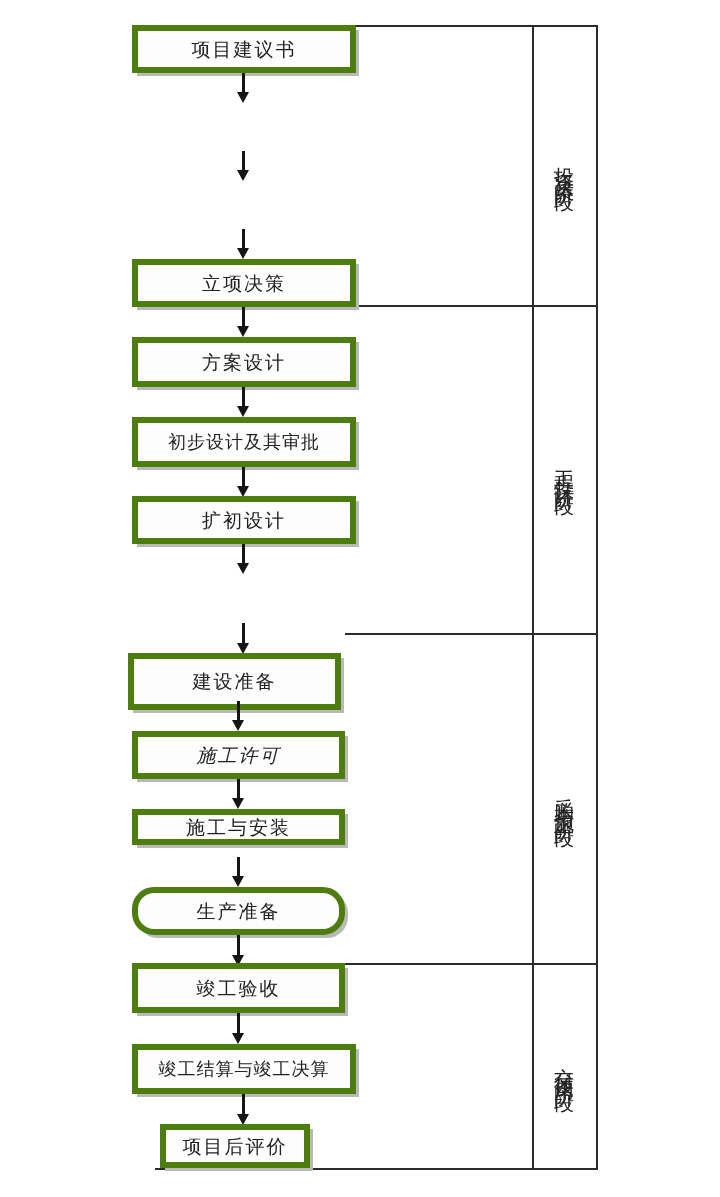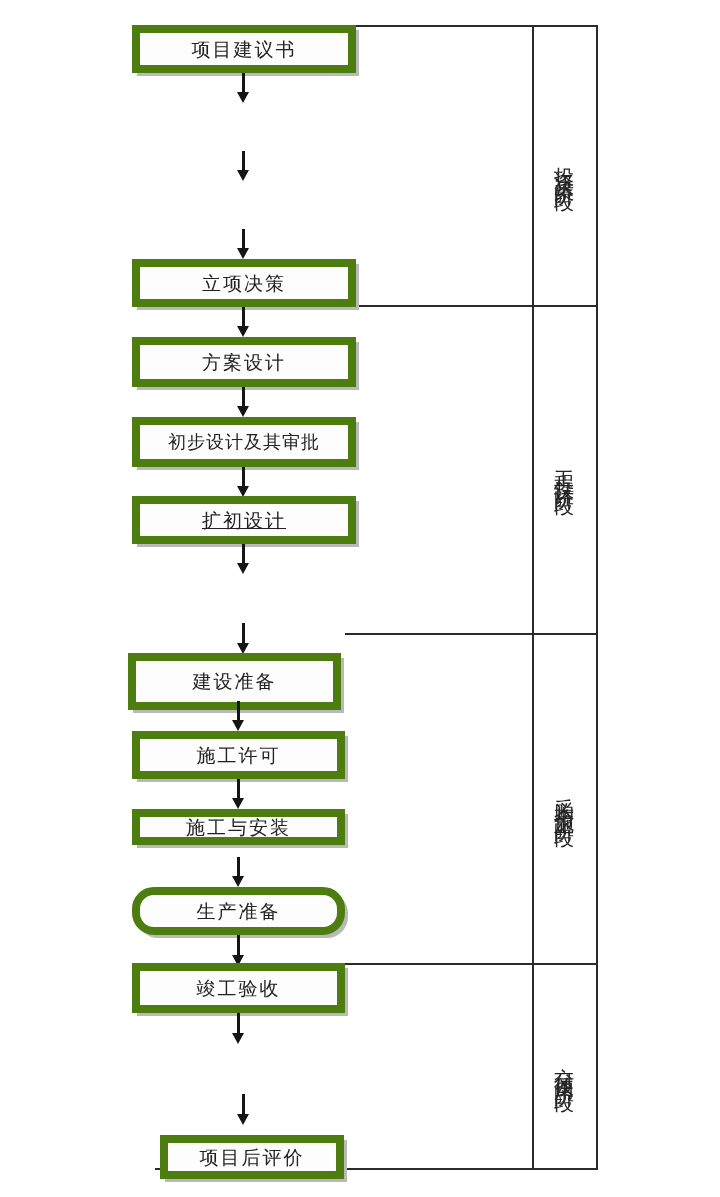--- a/index.html
+++ b/index.html
@@ -18,21 +18,21 @@
     height: 1197px;
     background: #ffffff;
     overflow: hidden;
   }
 
   
   .node {
     position: absolute;
     box-sizing: border-box;
     background: #fdfdfd;
-    border: 8px solid #4d7c0f;
+    border: 6px solid #4d7c0f;
     box-shadow: 4px 4px 0 -1px #b9b9b9;
     display: flex;
     align-items: center;
     justify-content: center;
     text-align: center;
     letter-spacing: 2px;
     font-size: 19px;
     line-height: 1;
     color: #222222;
     white-space: nowrap;
@@ -140,41 +140,41 @@
     <div class="head" style="top:19px;"></div>
   </div>
 
   <div class="node wide" style="left:132px; top:417px; width:224px; height:50px;">初步设计及其审批</div>
 
   <div class="arrow" style="left:243px; top:467px;">
     <div class="shaft" style="height:19px;"></div>
     <div class="head" style="top:19px;"></div>
   </div>
 
-  <div class="node" style="left:132px; top:496px; width:224px; height:48px;text-decoration:underline;">扩初设计</div>
+  <div class="node" style="left:132px; top:496px; width:224px; height:48px;">扩初设计</div>
 
   <div class="arrow" style="left:243px; top:544px;">
     <div class="shaft" style="height:19px;"></div>
     <div class="head" style="top:19px;"></div>
   </div>
 
 
   <div class="arrow" style="left:243px; top:623px;">
     <div class="shaft" style="height:20px;"></div>
     <div class="head" style="top:20px;"></div>
   </div>
 
   <div class="node" style="left:128px; top:653px; width:213px; height:57px;">建设准备</div>
 
   <div class="arrow" style="left:238px; top:701px;">
     <div class="shaft" style="height:19px;"></div>
     <div class="head" style="top:19px;"></div>
   </div>
 
-  <div class="node" style="left:132px; top:731px; width:213px; height:48px;">施工许可</div>
+  <div class="node" style="left:132px; top:731px; width:213px; height:48px;font-style:italic;">施工许可</div>
 
   <div class="arrow" style="left:238px; top:779px;">
     <div class="shaft" style="height:19px;"></div>
     <div class="head" style="top:19px;"></div>
   </div>
 
   <div class="node" style="left:132px; top:809px; width:213px; height:36px;">施工与安装</div>
 
   <div class="arrow" style="left:238px; top:857px;">
     <div class="shaft" style="height:19px;"></div>
@@ -188,21 +188,22 @@
     <div class="head" style="top:20px;"></div>
   </div>
 
   <div class="node" style="left:132px; top:963px; width:213px; height:50px;">竣工验收</div>
 
   <div class="arrow" style="left:238px; top:1013px;">
     <div class="shaft" style="height:20px;"></div>
     <div class="head" style="top:20px;"></div>
   </div>
 
+  <div class="node wide" style="left:132px; top:1044px; width:224px; height:50px;">竣工结算与竣工决算</div>
 
   <div class="arrow" style="left:243px; top:1094px;">
     <div class="shaft" style="height:20px;"></div>
     <div class="head" style="top:20px;"></div>
   </div>
 
-  <div class="node" style="left:160px; top:1124px; width:184px; height:44px;margin-top:11px;">项目后评价</div>
+  <div class="node" style="left:160px; top:1124px; width:150px; height:44px;">项目后评价</div>
 
 </div>
 
 </body></html>

